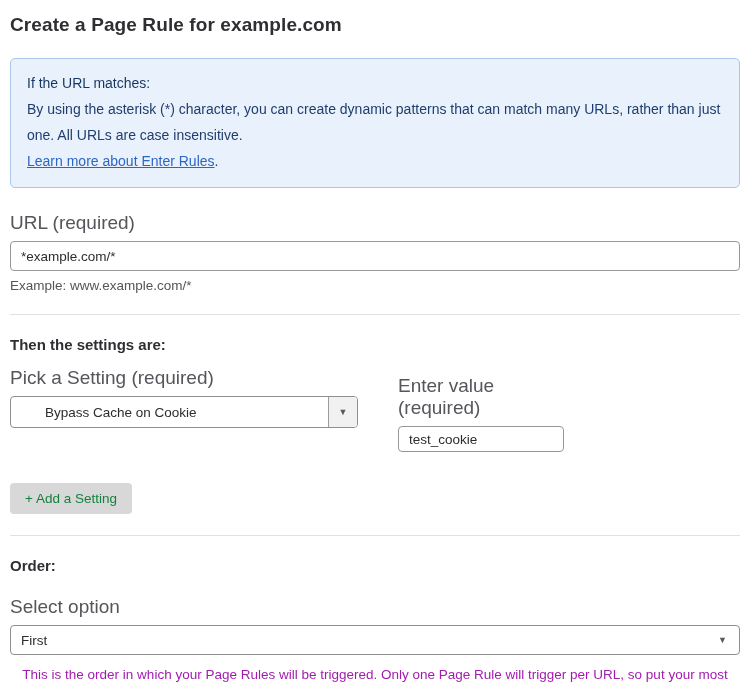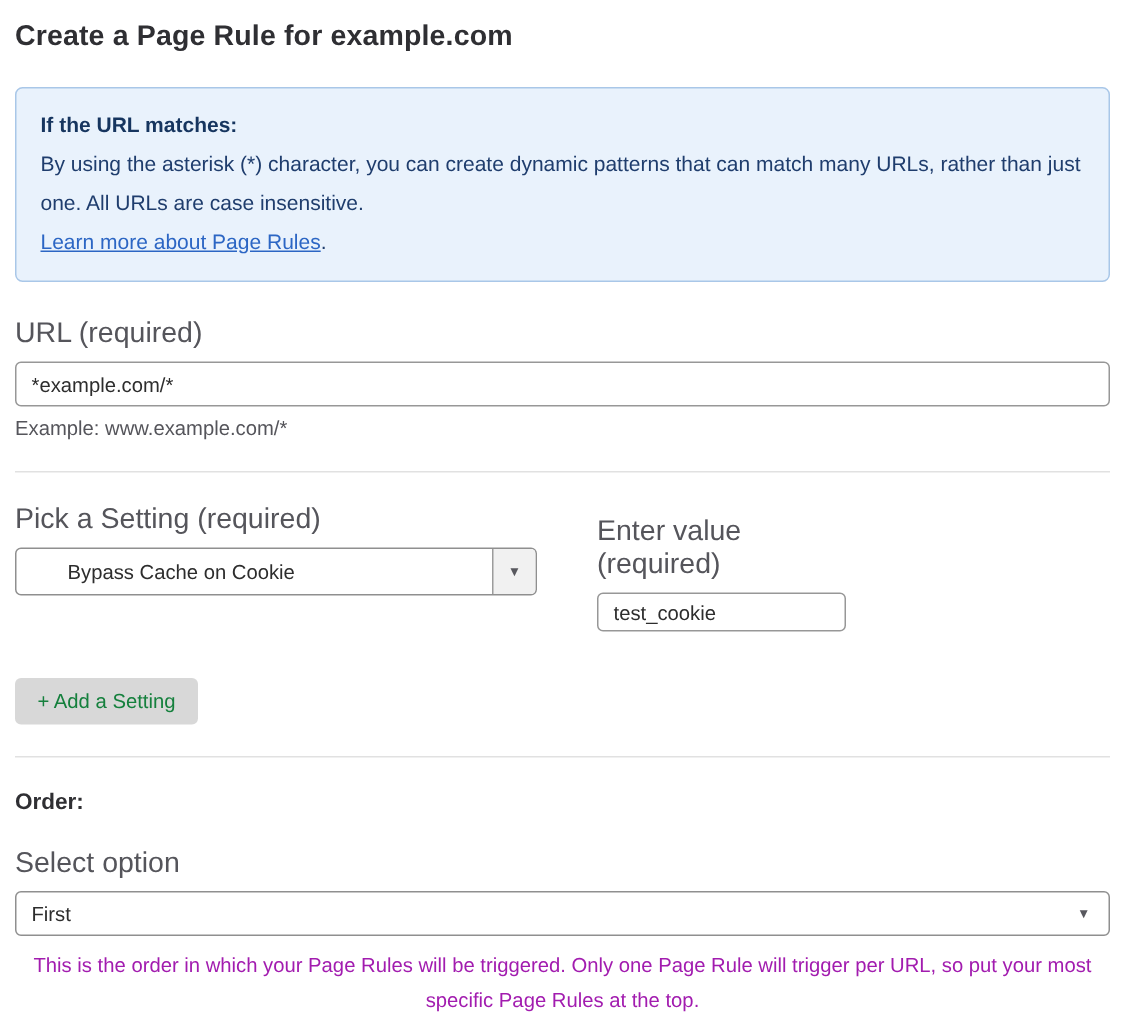--- a/index.html
+++ b/index.html
@@ -25,21 +25,21 @@
   .info-box {
     background: #e9f2fc;
     border: 1px solid #a9c7e8;
     border-radius: 5px;
     padding: 11px 16px 13px 16px;
     color: #1f3d6d;
     font-size: 14px;
     line-height: 26px;
   }
   .info-box .info-heading {
-    font-weight: bold;
+    font-weight: normal;
     color: #16355f;
   }
   .info-box a {
     color: #2c66c4;
     text-decoration: underline;
     cursor: pointer;
   }
   .field-label {
     font-size: 19px;
     color: #55555b;
@@ -165,29 +165,30 @@
 </head>
 <body>
 
 <div class="container">
 
   <h1 class="page-title">Create a Page Rule for example.com</h1>
 
   <div class="info-box">
     <div class="info-heading">If the URL matches:</div>
     <div>By using the asterisk (*) character, you can create dynamic patterns that can match many URLs, rather than just one. All URLs are case insensitive.</div>
-    <div><a>Learn more about Page Rules</a><span>.</span></div>
+    <div><a>Learn more about Enter Rules</a><span>.</span></div>
   </div>
 
   <div class="field-label">URL (required)</div>
   <input type="text" class="text-input" value="*example.com/*" style="">
   <div class="helper-text">Example: www.example.com/*</div>
 
   <hr class="divider">
 
+  <div class="section-heading">Then the settings are:</div>
 
   <div class="settings-row">
     <div class="col-setting">
       <div class="field-label">Pick a Setting (required)</div>
       <div class="fake-select">
         <div class="select-text">Bypass Cache on Cookie</div>
         <div class="select-arrow-btn">▼</div>
       </div>
     </div>
     <div class="col-value">

